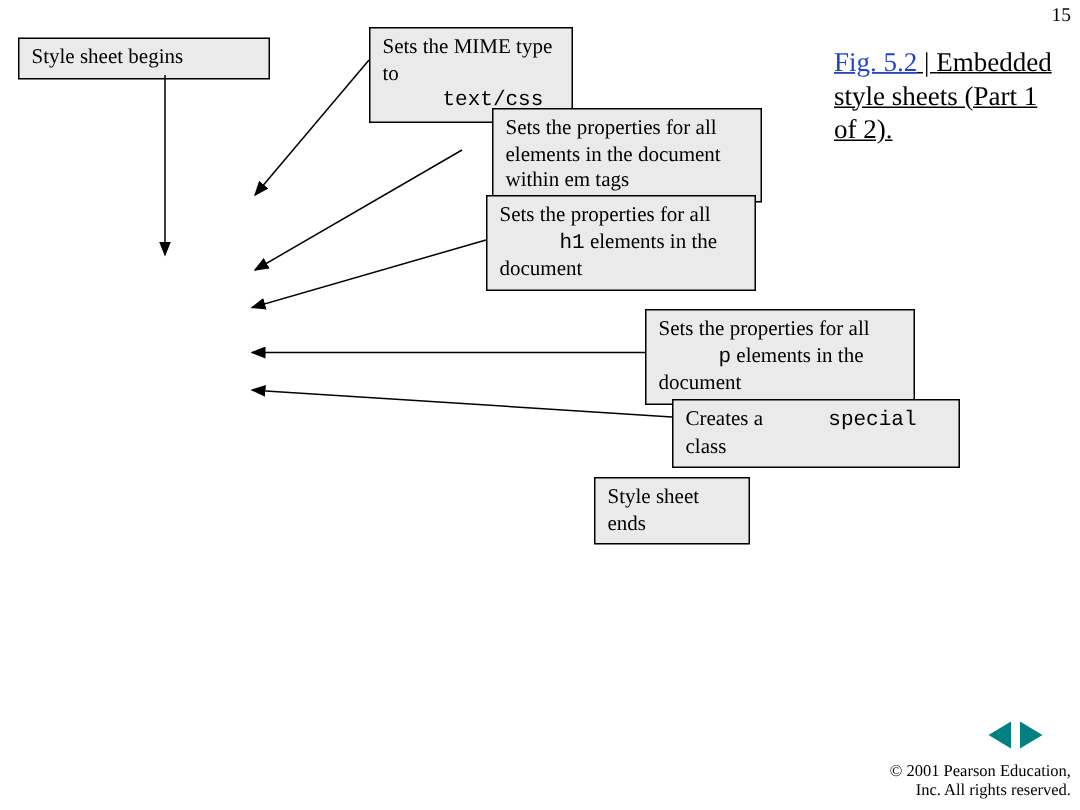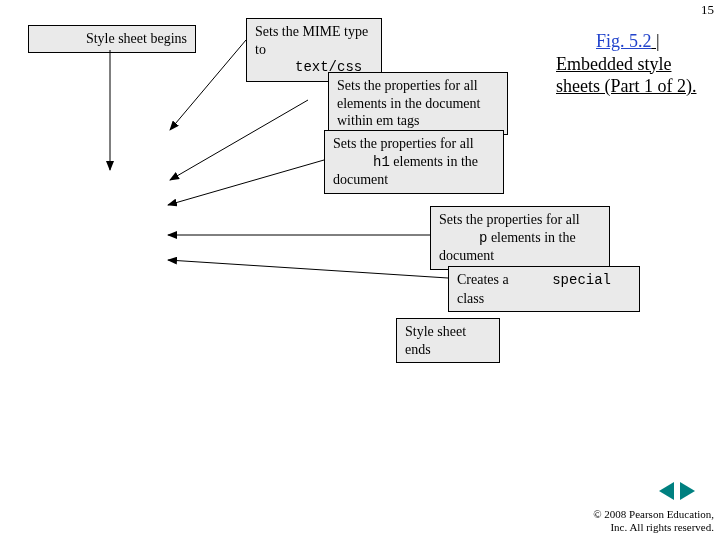--- a/index.html
+++ b/index.html
@@ -30,21 +30,21 @@
   .mono { font-family: "Courier New", Courier, monospace; margin-left: 40px; }
   .caption {
     position: absolute;
     right: 16px;
     top: 30px;
     width: 148px;
     font-size: 18px;
     line-height: 1.25;
     text-decoration: underline;
   }
-  .caption .figlink { color: #2244cc; text-decoration: underline; margin-left: 40px; }
+  .caption .figlink { color: #2244cc; text-decoration: underline; }
   .copyright {
     position: absolute;
     right: 6px;
     bottom: 6px;
     text-align: right;
     font-size: 11px;
     line-height: 1.2;
   }
   svg.arrows {
     position: absolute;
@@ -66,21 +66,21 @@
     cursor: pointer;
   }
   .tri.left  { border-right: 15px solid #008080; }
   .tri.right { border-left: 15px solid #008080; }
 </style>
 </head>
 <body>
 
 <div class="pagenum">15</div>
 
-<div class="callout" style="left:28px; top:25px; width:168px; text-align:right;">Style sheet begins</div>
+<div class="callout" style="left:12px; top:25px; width:168px; text-align:left;">Style sheet begins</div>
 
 <div class="callout" style="left:246px; top:18px; width:136px;">
   <span>Sets the MIME type to</span><br>
   <span class="mono">text/css</span>
 </div>
 
 <div class="callout" style="left:308px; top:72px; width:180px;margin-left:20px;">Sets the properties for all elements in the document within em tags</div>
 
 <div class="callout" style="left:324px; top:130px; width:180px;">
   <span>Sets the properties for all</span><br>
@@ -123,15 +123,15 @@
 
   <line x1="448" y1="278" x2="168" y2="260" stroke="#000" stroke-width="1" marker-end="url(#ah)"></line>
 </svg>
 
 <div class="navbtns">
   <span class="tri left"></span>
   <span class="tri right"></span>
 </div>
 
 <div class="copyright">
-  <div>© 2008 Pearson Education,</div>
+  <div>© 2001 Pearson Education,</div>
   <div>Inc.  All rights reserved.</div>
 </div>
 
 </body></html>

